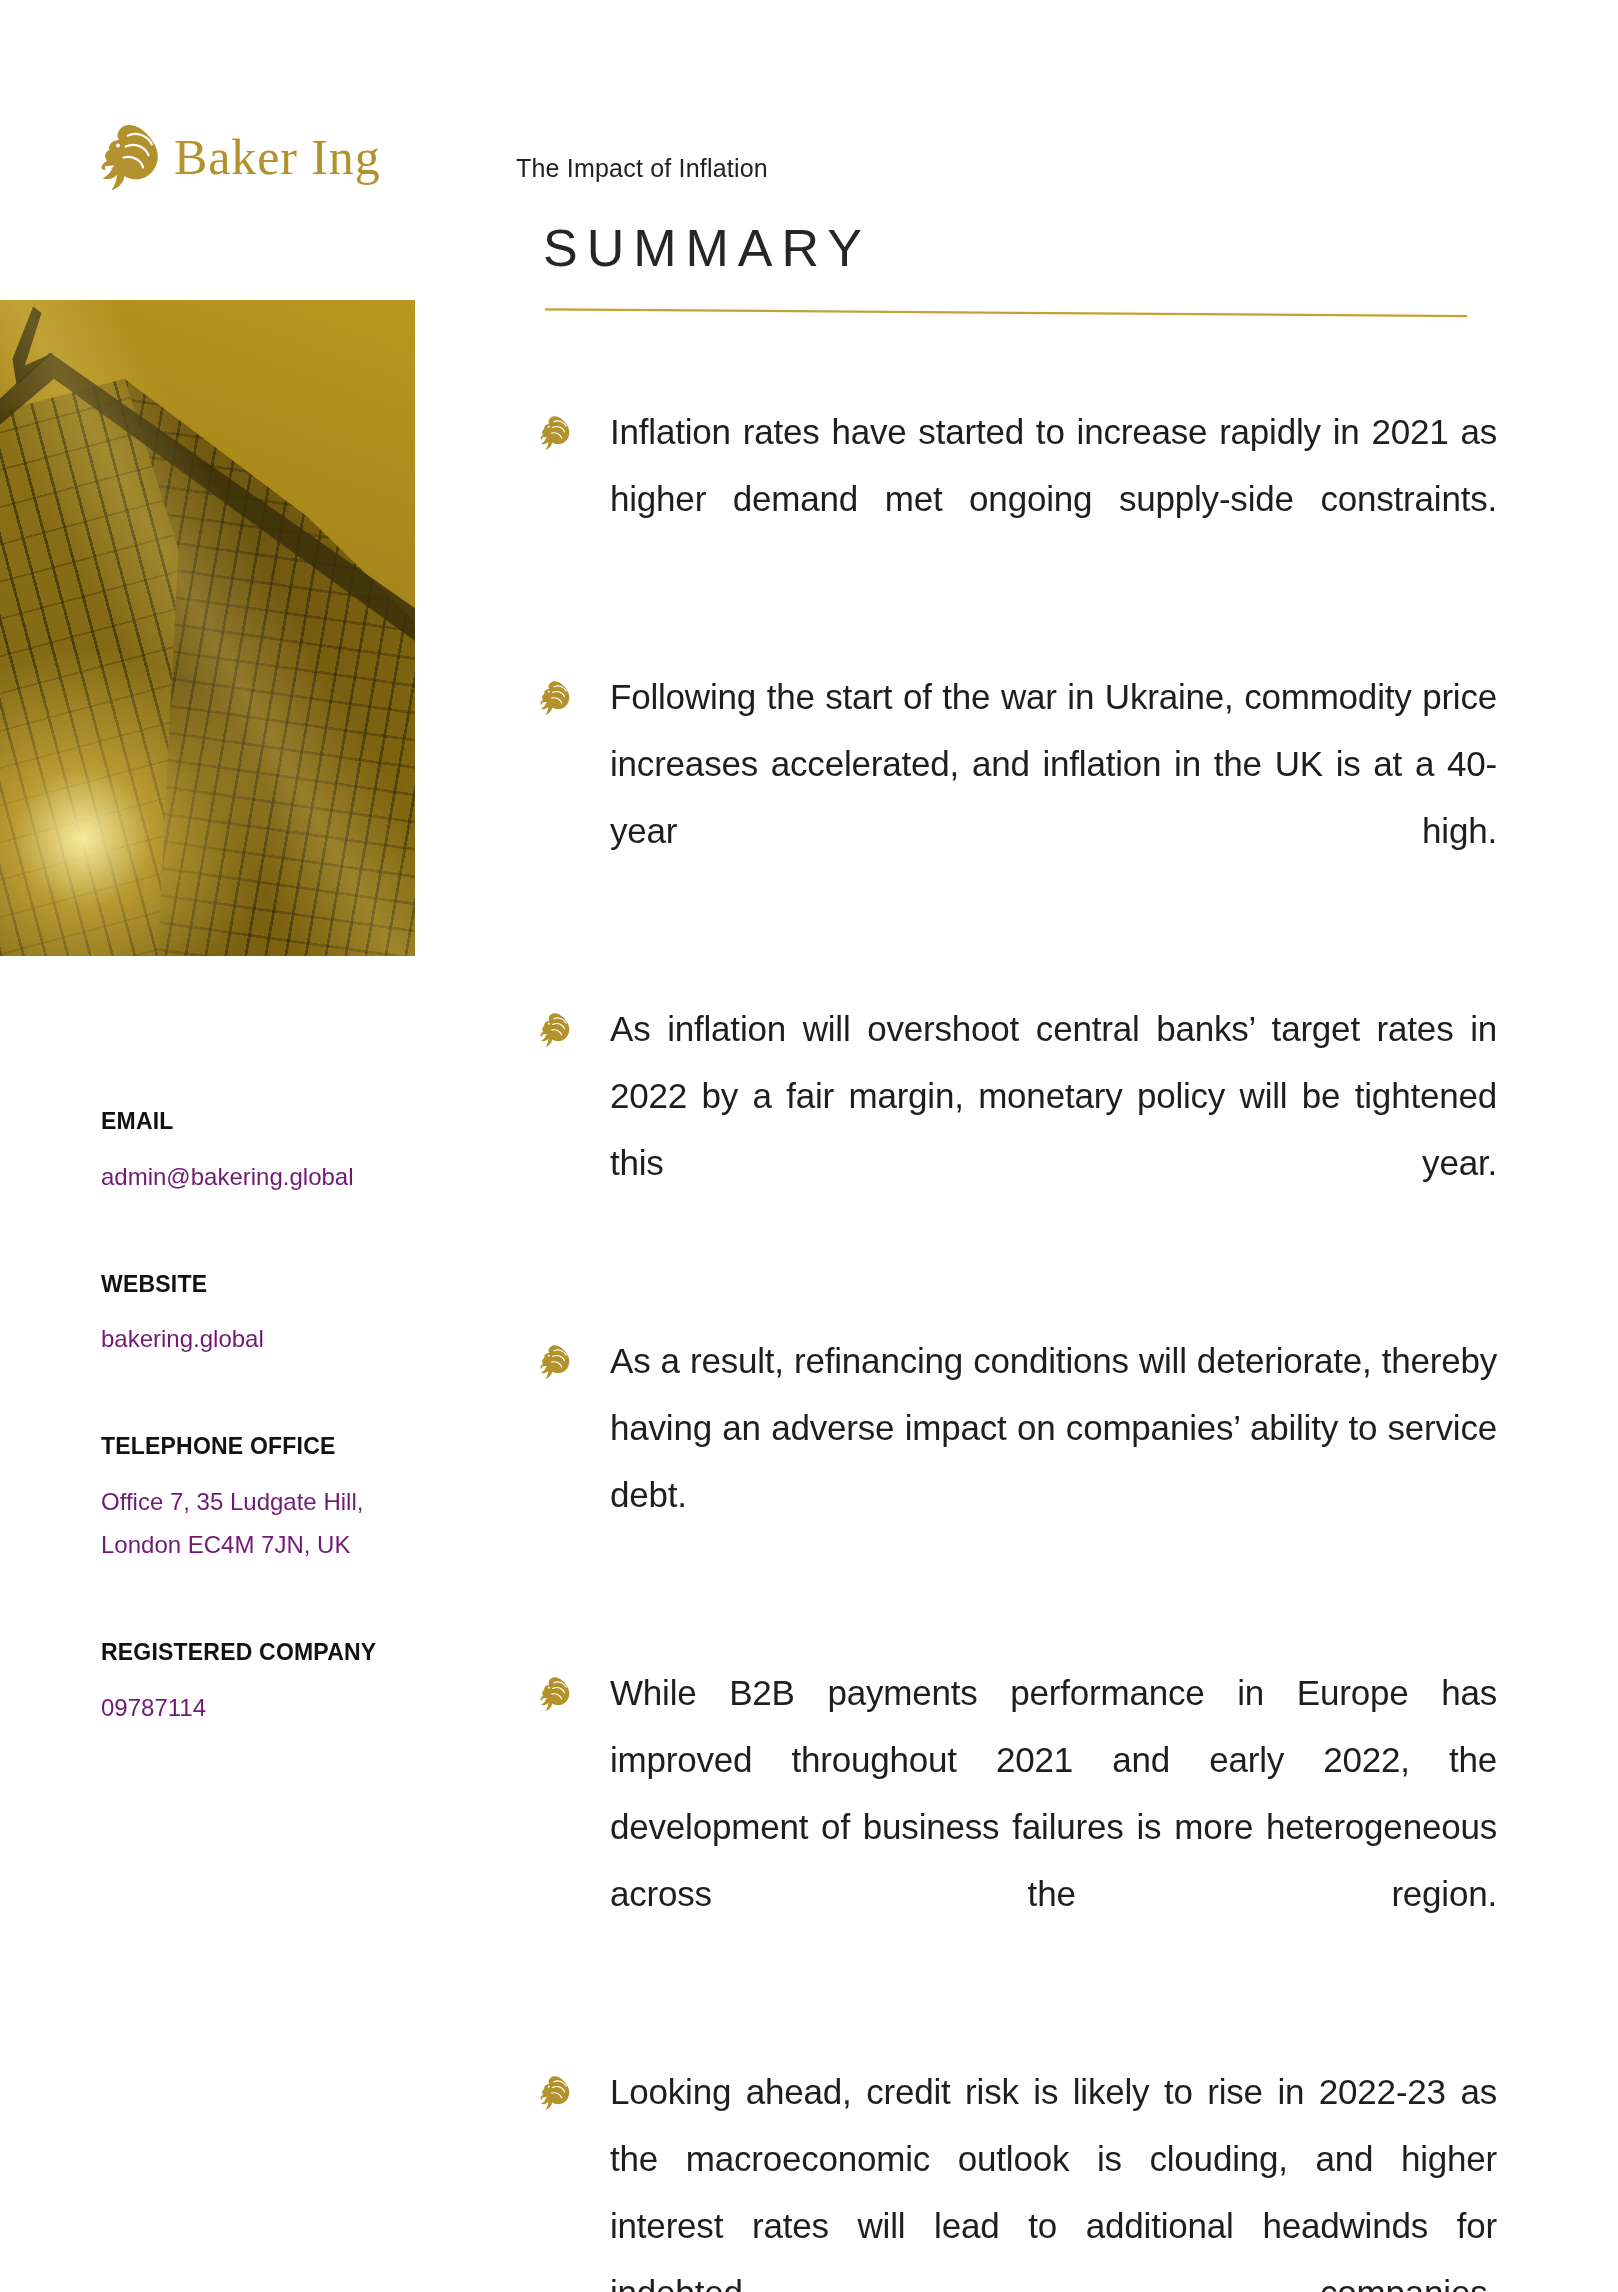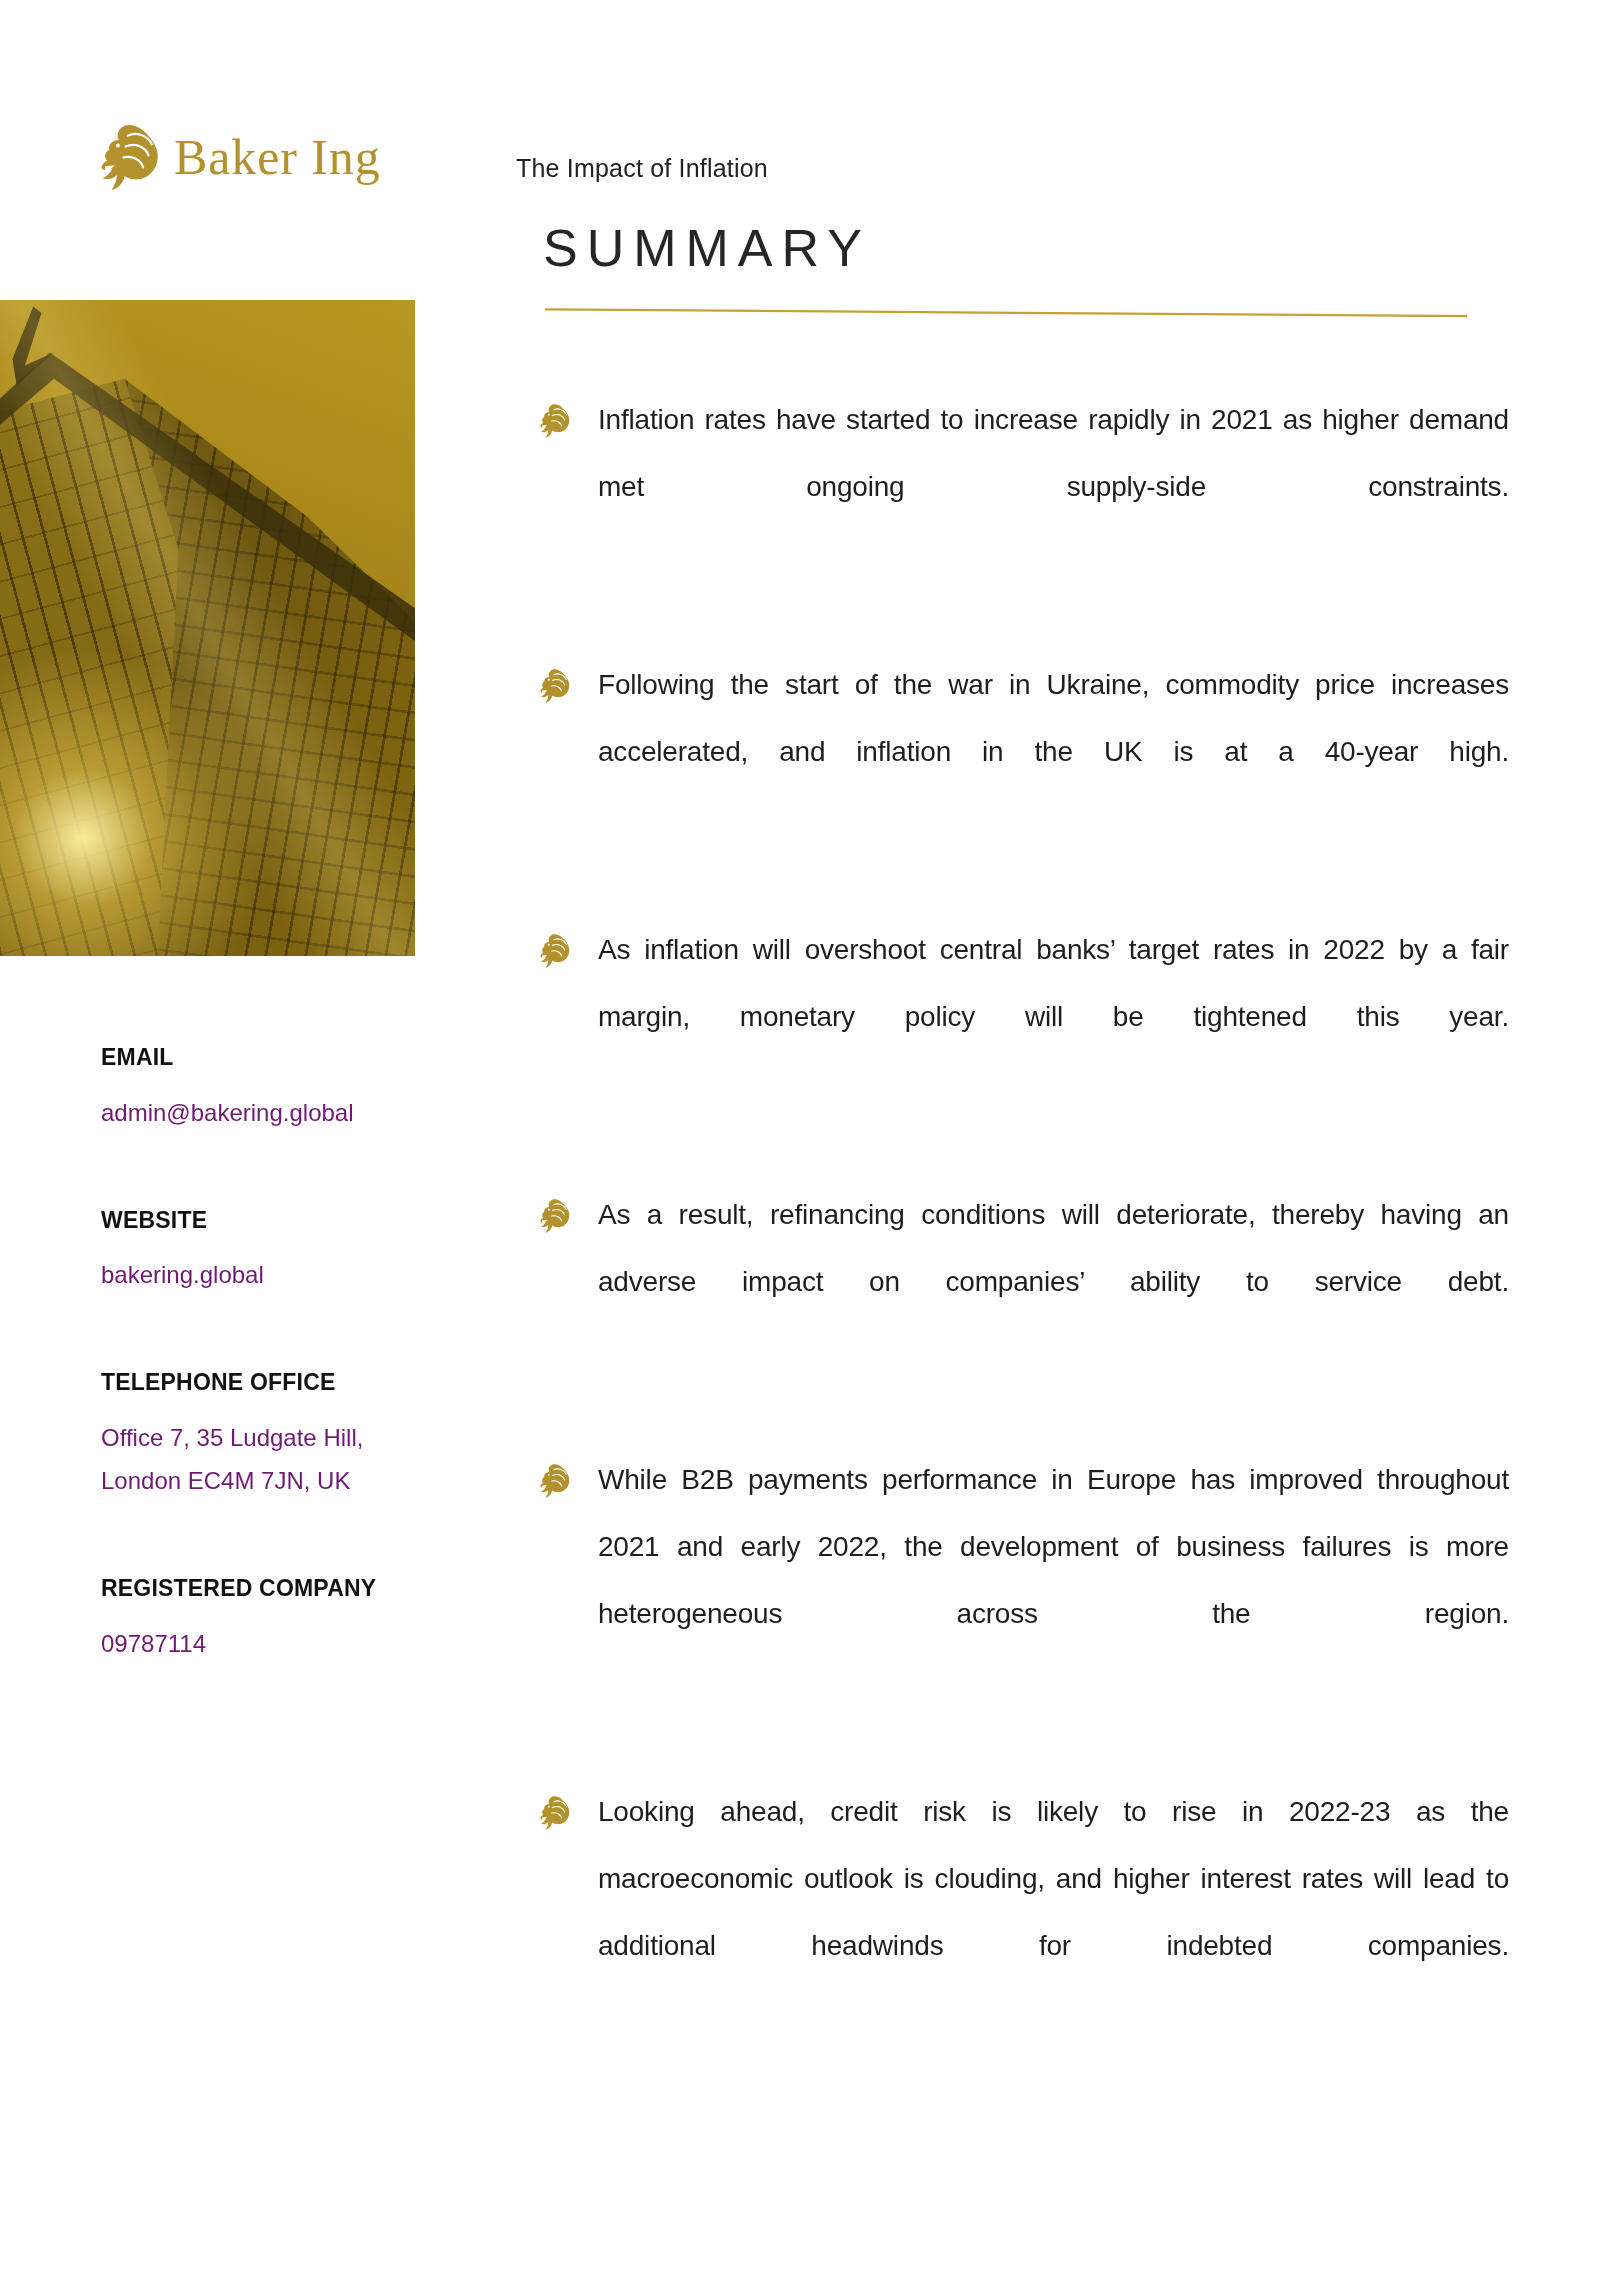--- a/index.html
+++ b/index.html
@@ -66,37 +66,37 @@
     clip-path:polygon(3% 9%, 8% 1%, 10% 2%, 6% 10%, 13% 8%, 4% 13%);
     background:rgba(50,40,8,0.9);
   }
   .flare {
     background:
       linear-gradient(60deg, rgba(0,0,0,0) 38%, rgba(255,235,140,0.22) 50%, rgba(0,0,0,0) 62%),
       radial-gradient(circle at 20% 82%, rgba(255,243,165,0.95) 0%, rgba(242,208,85,0.5) 11%, rgba(242,208,85,0) 30%);
   }
 
   
-  .contact { position:absolute; left:101px; top:1044px; width:358px; }
+  .contact { position:absolute; left:101px; top:1108px; width:358px; }
   .contact-section { margin-bottom:73px; }
   .contact-label {
     font-size:23px; font-weight:700; color:#121212;
     letter-spacing:0.2px; margin-bottom:19.7px;
   }
   .contact-value { font-size:24px; color:#701a75; line-height:43px; }
 
   
   .bullets {
     position:absolute; left:537px; top:382px; width:976px;
     list-style:none; margin:0; padding:0;
   }
   .bullet-item { position:relative; padding-left:57px; margin-bottom:64px; }
   .bullet-icon { position:absolute; left:0; top:16px; width:36px; height:38px; }
   .bullet-text {
-    margin:4px; font-size:28px; line-height:67px; color:#1e1e1e;
+    margin:16px; font-size:35px; line-height:67px; color:#1e1e1e;
     text-align:justify; letter-spacing:-0.2px;
   }
   .bullet-text::after { content:""; display:inline-block; width:100%; }
   svg.defs { position:absolute; width:0; height:0; }
 </style>
 </head>
 <body>
 
 <svg class="defs" xmlns="http://www.w3.org/2000/svg">
   <defs>

